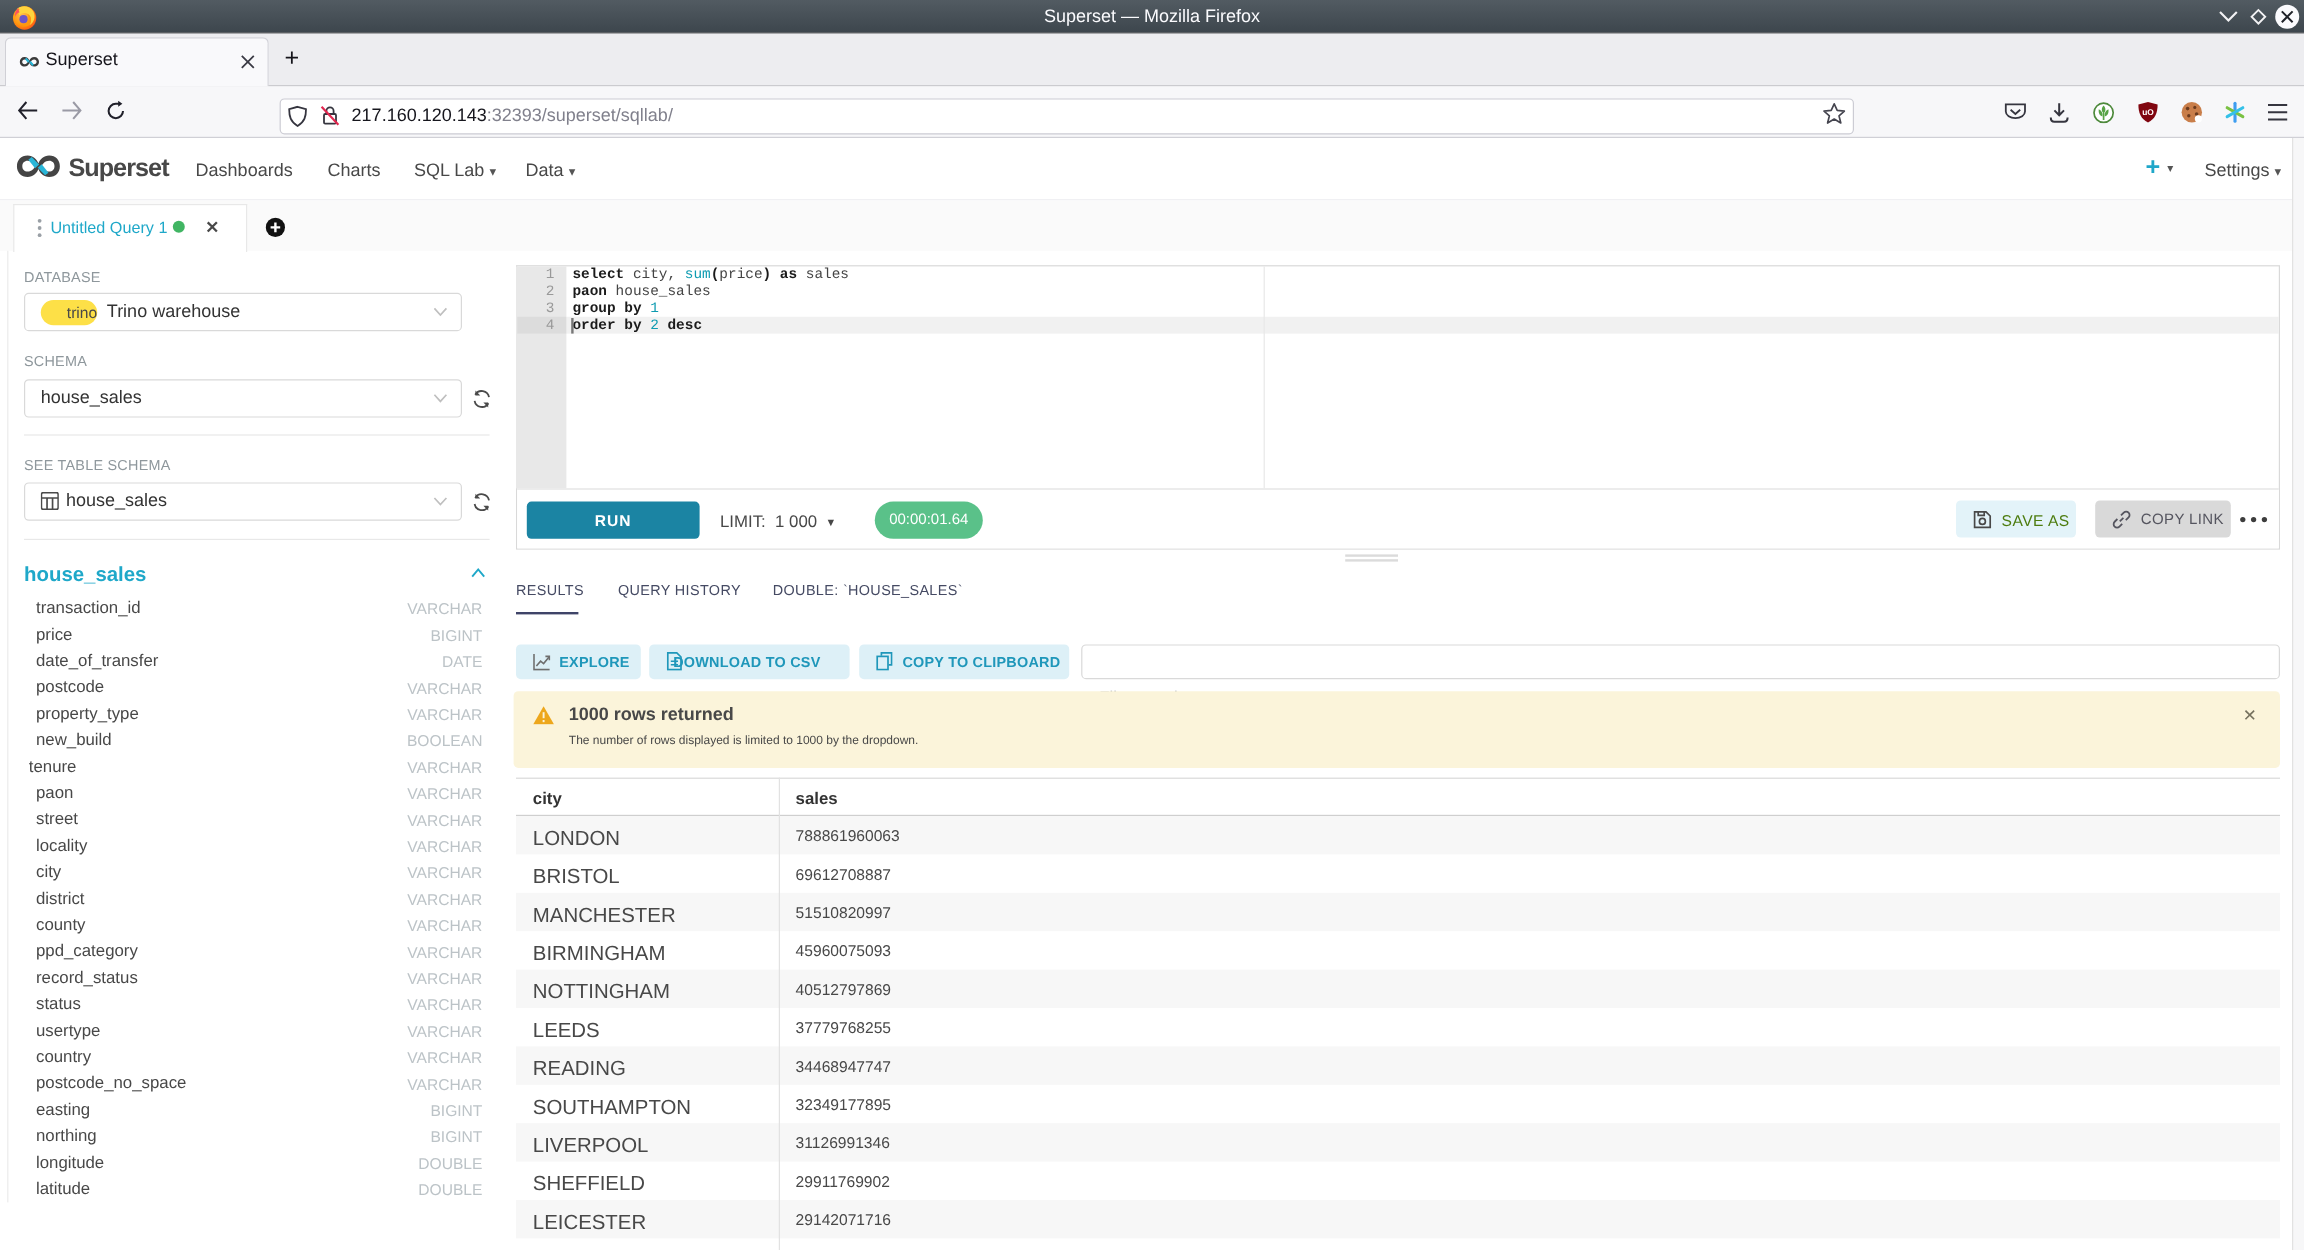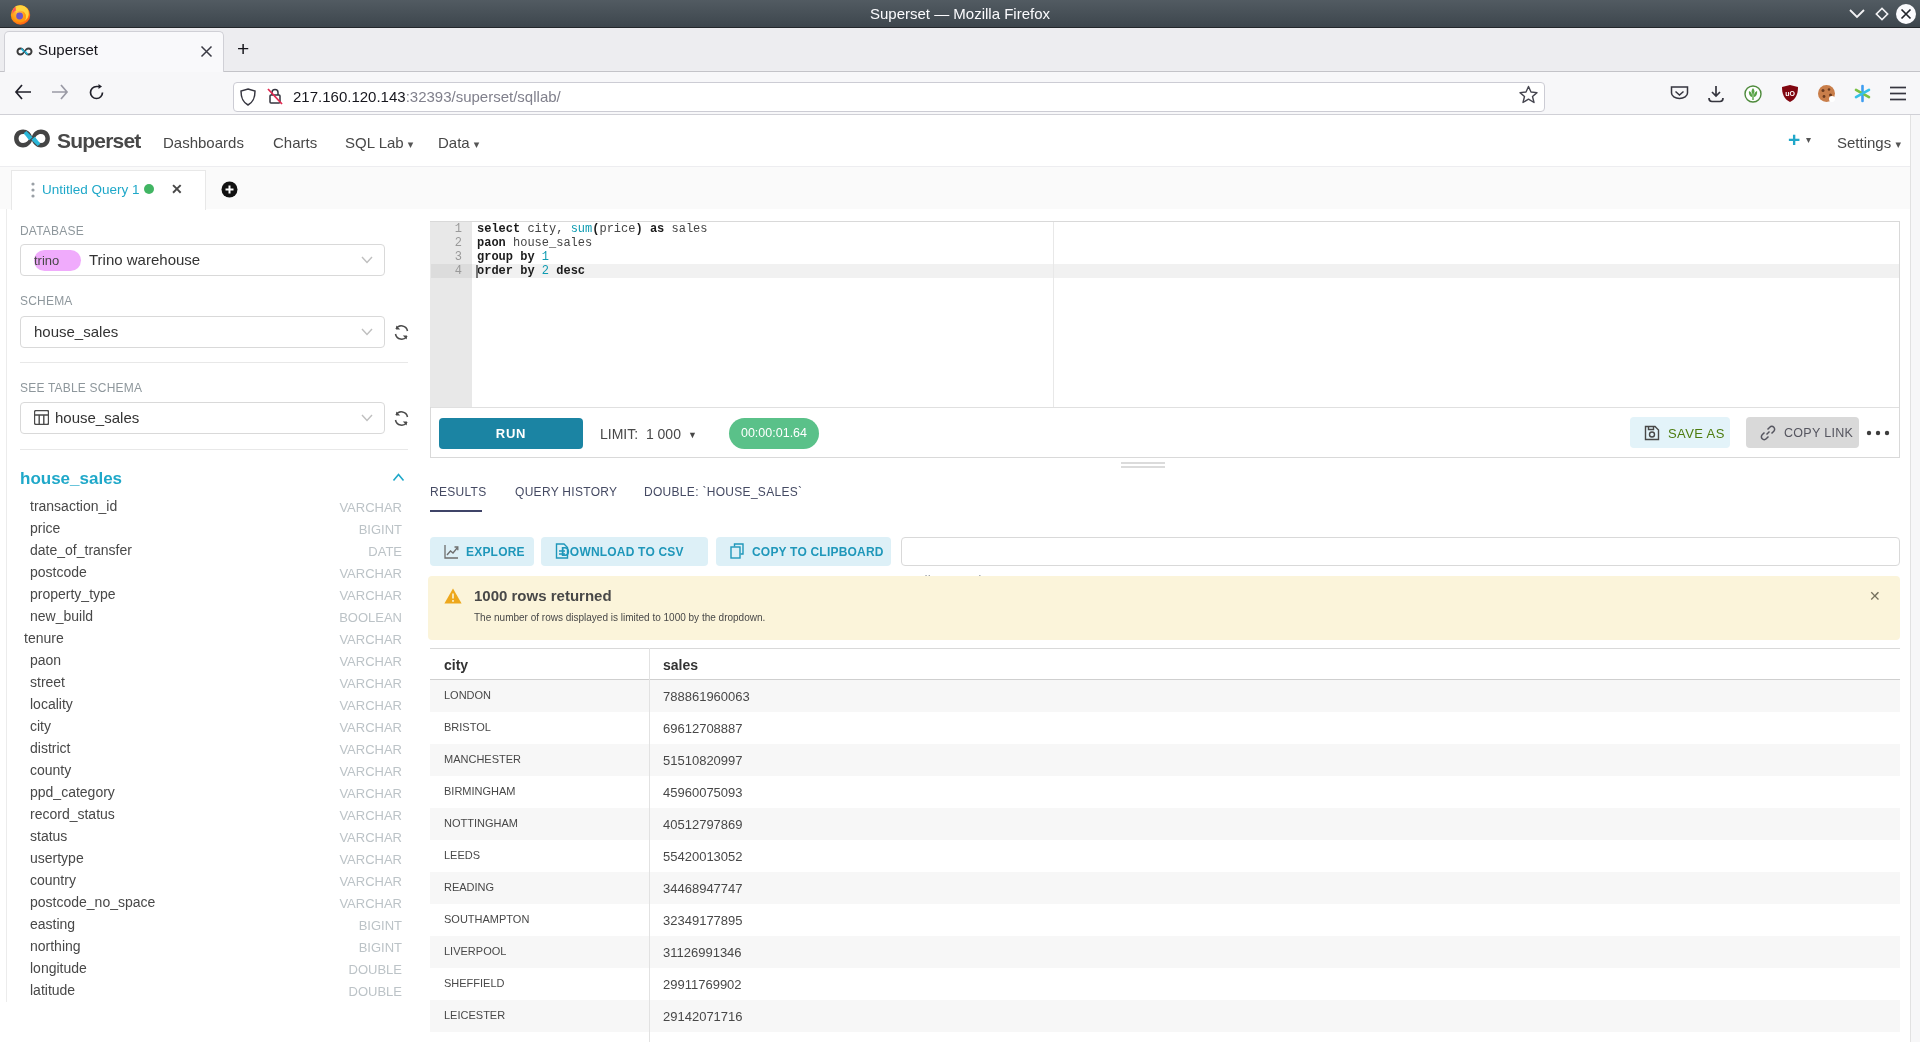--- a/index.html
+++ b/index.html
@@ -60,21 +60,21 @@
   .bluebtn { top:537px; height:29px; background:#ddf0f7; border-radius:4px; }
   #filter { left:901px; top:537px; width:999px; height:29px; background:#fff; border:1px solid #d9d9d9; border-radius:4px; }
   #filterph { left:916px; top:545px; font-size:14px; color:#9ba0a6;margin-top:28px; }
   #alert { left:428px; top:576px; width:1472px; height:64px; background:#fbf4da; border-radius:4px; }
   #alerttitle { left:474px; top:587px; font-size:15px; font-weight:bold; color:#484848; }
   #alertdesc { left:474px; top:612px; font-size:10px; color:#484848; }
   #alertx { left:1869px; top:588px; font-size:14px; color:#75715e; }
   #rthead { left:430px; top:648px; width:1470px; height:32px; background:#fff; border-top:1px solid #d9d9d9; border-bottom:1px solid #cfcfcf; }
   .rrow { left:430px; width:1470px; height:32px; }
   .gray { background:#f7f7f7; }
-  .cellcity { position:absolute; left:14px; top:9px; font-size:11px; color:#484848; }
+  .cellcity { position:absolute; left:14px; top:9px; font-size:17px; color:#484848; }
   .cellsales { position:absolute; left:233px; top:9px; font-size:13px; color:#484848; }
   #coldiv { left:649px; top:648px; width:1px; height:394px; background:#e2e2e2; }
   
   #sbar { left:1910px; top:115px; width:10px; height:927px; background:#f7f7f8; border-left:1px solid #e2e2e2; }
 </style>
 </head>
 <body>
 
 <div class="abs" id="titlebar"></div>
 <div class="abs" id="titletext">Superset — Mozilla Firefox</div>
@@ -211,21 +211,21 @@
 <div class="abs" id="qtabdot"></div>
 <div class="abs" id="qtabx">✕</div>
 <svg class="abs" style="left:221px;top:181px" width="17" height="17" viewBox="0 0 17 17">
     <circle cx="8.5" cy="8.5" r="8" fill="#111"></circle>
     <path d="M8.5 4.5 L8.5 12.5 M4.5 8.5 L12.5 8.5" stroke="#fff" stroke-width="2"></path>
   </svg>
 
 <div class="abs" style="left:6px;top:209px;width:1px;height:793px;background:#ececec"></div>
 <div class="abs label" style="left:20px;top:224px">DATABASE</div>
 <div class="abs select" style="top:244px"></div>
-<div class="abs" style="left:34px;top:250px;width:47px;height:21px;background:#f0abfc;border-radius:11px;text-align:left;font-size:13px;color:#484848;line-height:21px">trino</div>
+<div class="abs" style="left:34px;top:250px;width:47px;height:21px;background:#fde047;border-radius:11px;text-align:right;font-size:13px;color:#484848;line-height:21px">trino</div>
 <div class="abs selecttext" style="left:89px;top:251px">Trino warehouse</div>
 <svg class="abs" style="left:361px;top:256px" width="12" height="8" viewBox="0 0 12 8">
     <path d="M1 1 L6 6.5 L11 1" stroke="#bfbfbf" stroke-width="1.4" fill="none"></path>
   </svg>
 <div class="abs label" style="left:20px;top:294px">SCHEMA</div>
 <div class="abs select" style="top:316px"></div>
 <div class="abs selecttext" style="left:34px;top:323px">house_sales</div>
 <svg class="abs" style="left:361px;top:328px" width="12" height="8" viewBox="0 0 12 8">
     <path d="M1 1 L6 6.5 L11 1" stroke="#bfbfbf" stroke-width="1.4" fill="none"></path>
   </svg>
@@ -422,21 +422,21 @@
 <div class="abs rrow" style="top:776px">
       <span class="cellcity">BIRMINGHAM</span>
       <span class="cellsales">45960075093</span>
     </div>
 <div class="abs rrow gray" style="top:808px">
       <span class="cellcity">NOTTINGHAM</span>
       <span class="cellsales">40512797869</span>
     </div>
 <div class="abs rrow" style="top:840px">
       <span class="cellcity">LEEDS</span>
-      <span class="cellsales">55420013052</span>
+      <span class="cellsales">37779768255</span>
     </div>
 <div class="abs rrow gray" style="top:872px">
       <span class="cellcity">READING</span>
       <span class="cellsales">34468947747</span>
     </div>
 <div class="abs rrow" style="top:904px">
       <span class="cellcity">SOUTHAMPTON</span>
       <span class="cellsales">32349177895</span>
     </div>
 <div class="abs rrow gray" style="top:936px">

